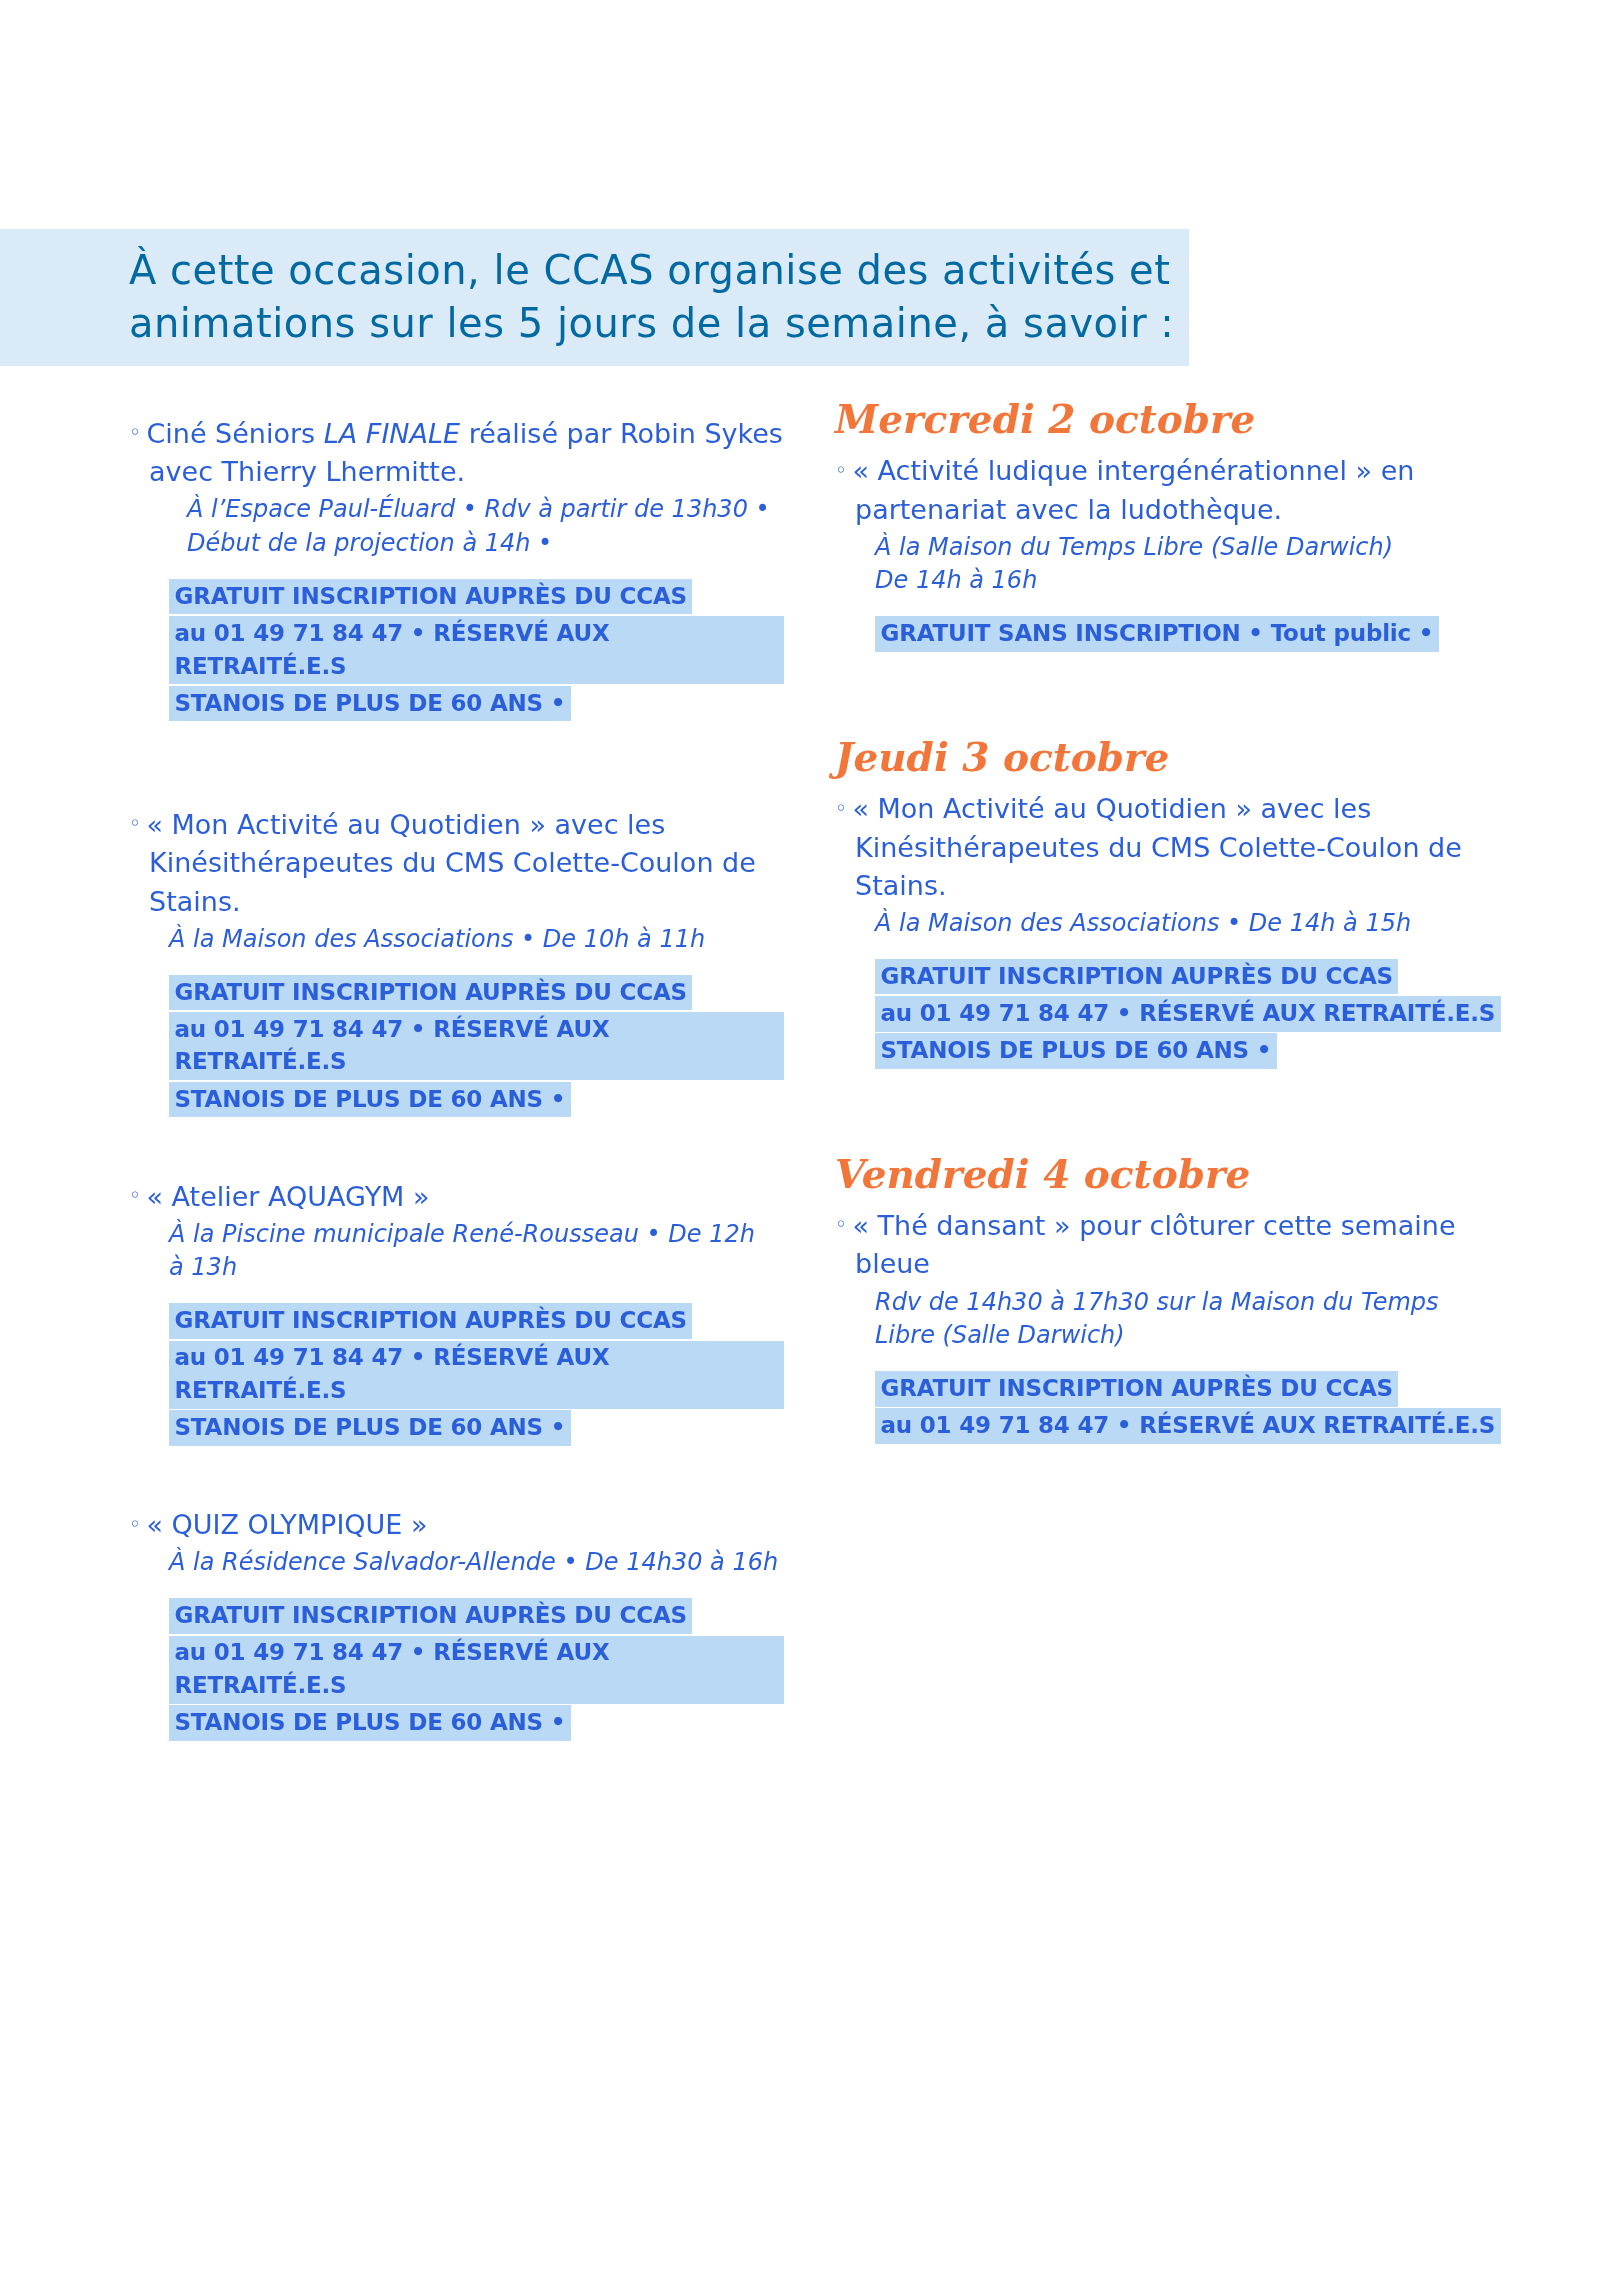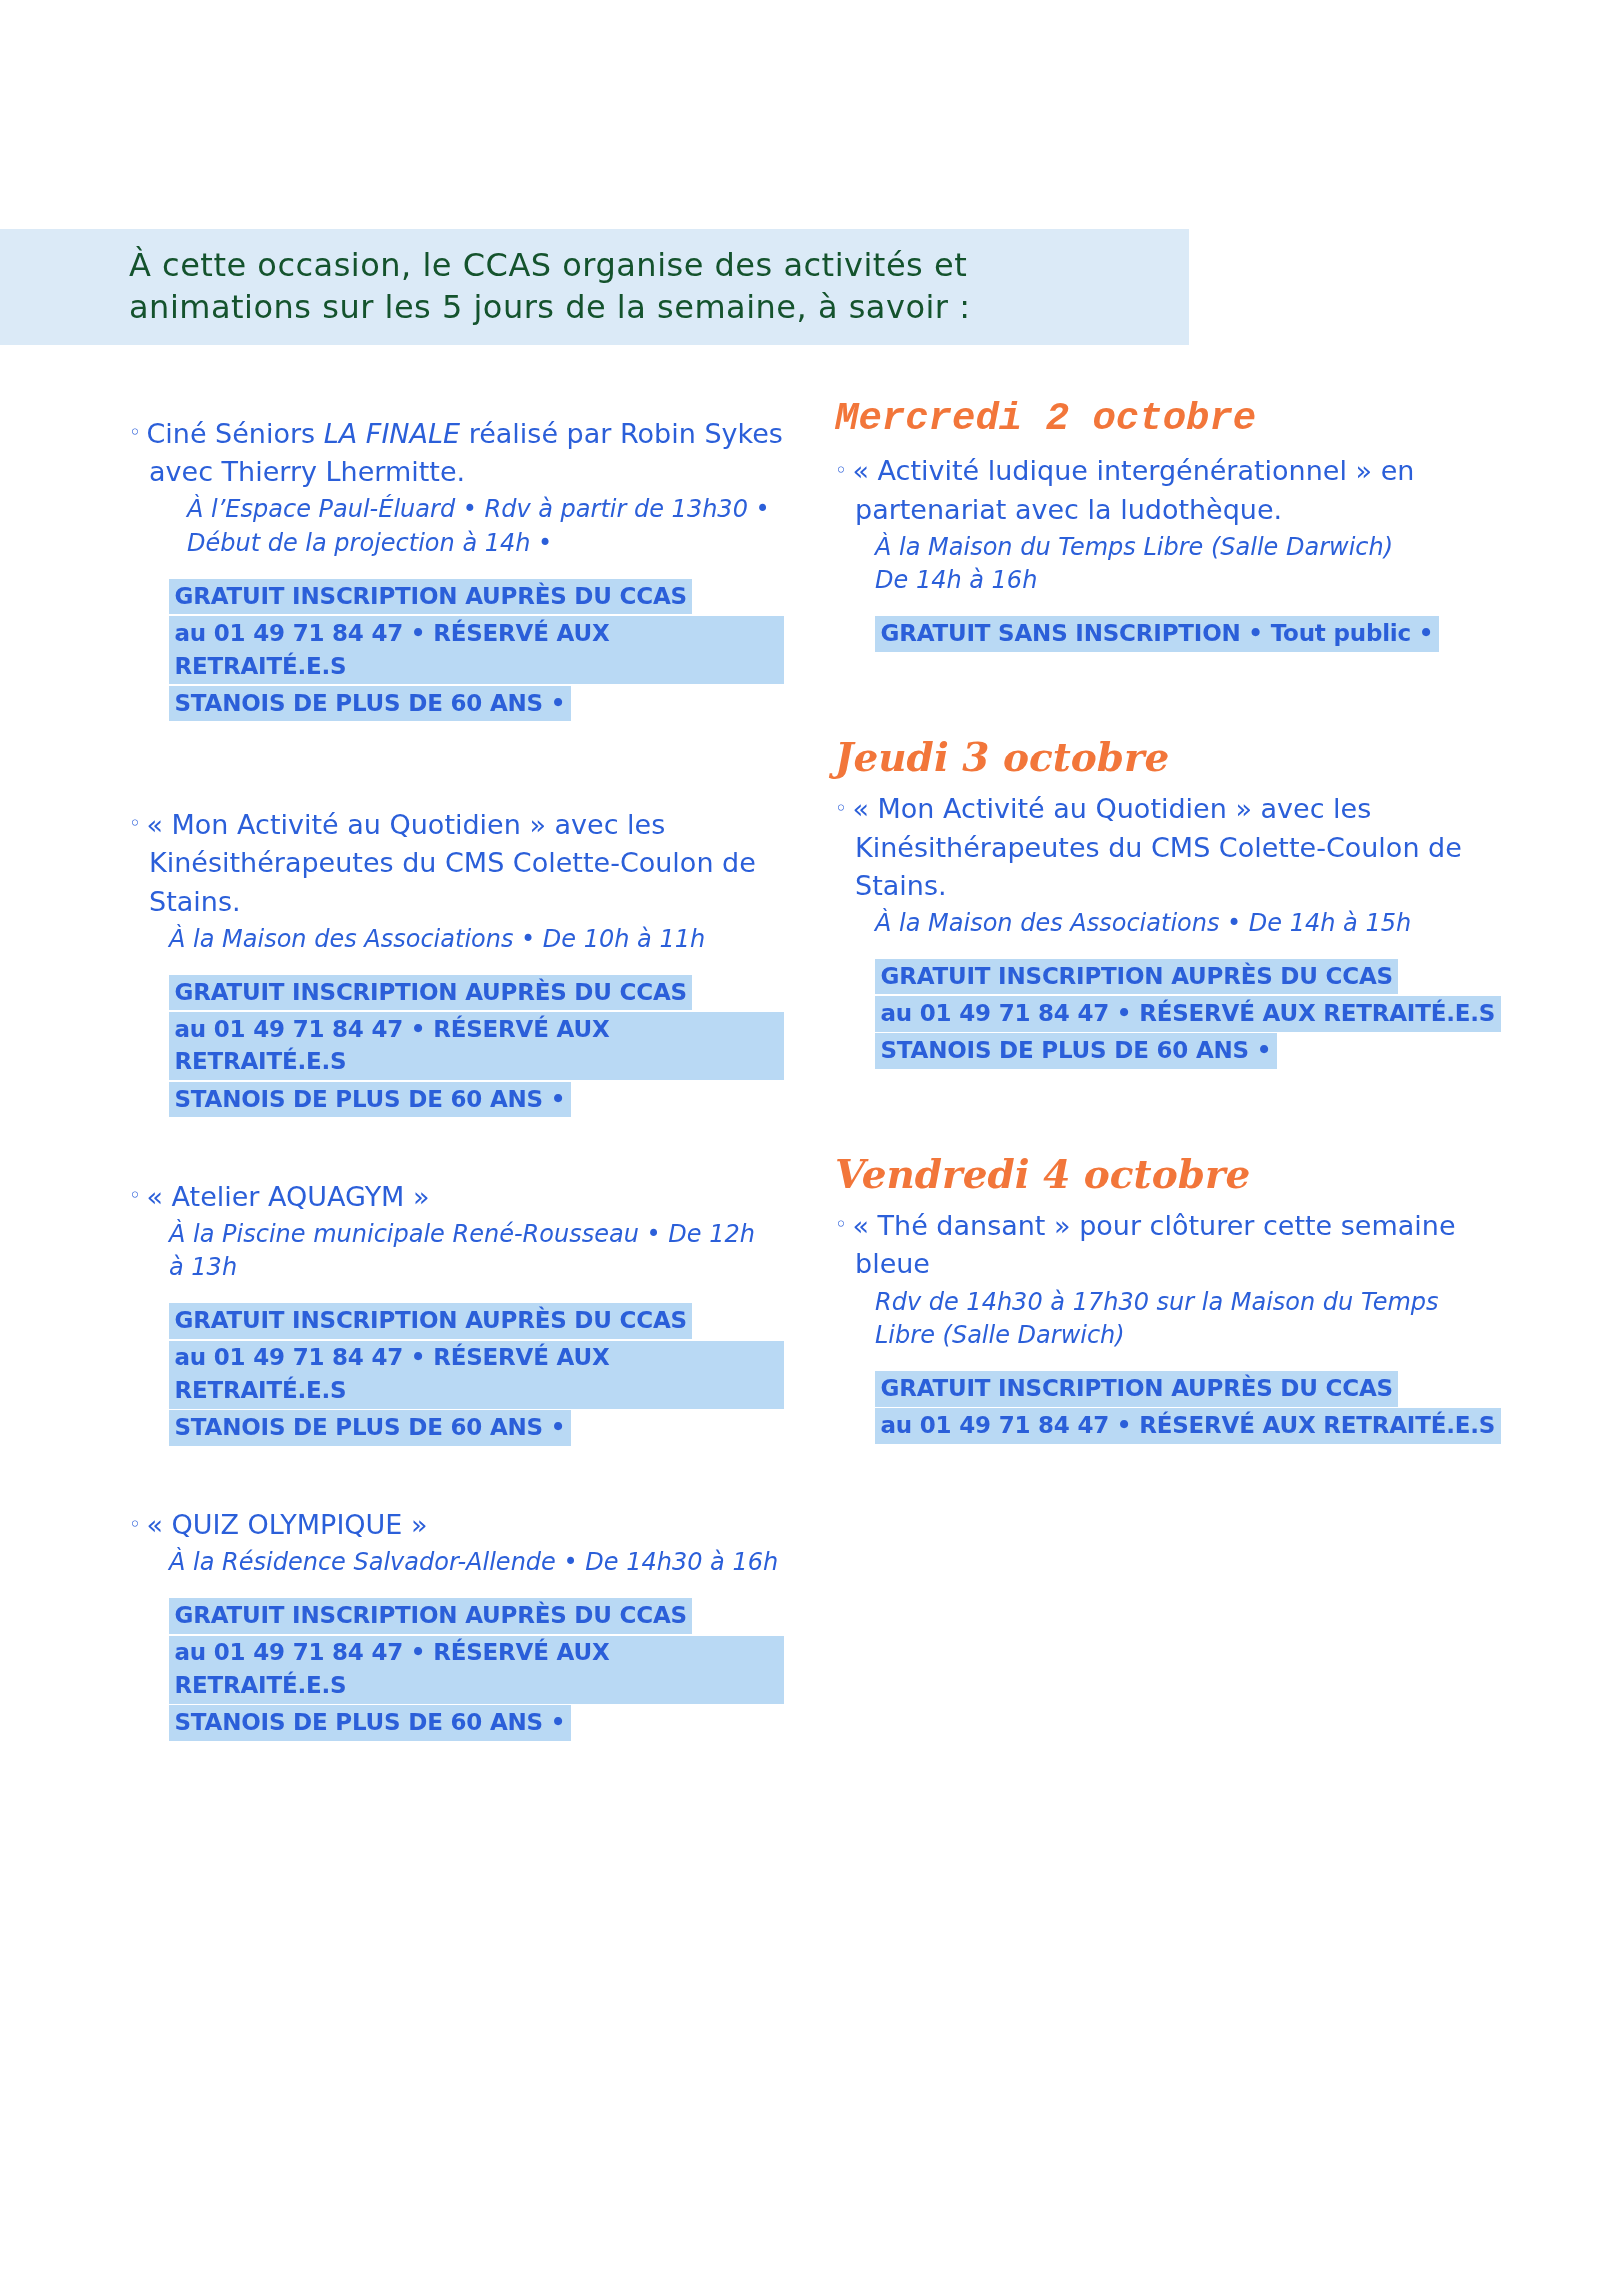--- a/index.html
+++ b/index.html
@@ -21,24 +21,24 @@
     position: absolute;
     left: 0;
     top: 229px;
     width: 1189px;
     background: #dbeaf7;
     padding: 14.8px 0 16.6px 129px;
     box-sizing: border-box;
   }
   .intro-text {
     font-family: "DejaVu Sans", sans-serif;
-    font-size: 32px;
+    font-size: 40px;
     line-height: 1.32;
     letter-spacing: 0.5px;
-    color: #14532d;
+    color: #0369a1;
     white-space: pre-line;
     font-weight: 400;
   }
 
   
   .columns {
     position: absolute;
     top: 415px;
     left: 0;
     width: 1619px;
@@ -170,21 +170,21 @@
         <div class="tag-line">GRATUIT INSCRIPTION AUPRÈS DU CCAS</div>
         <div class="tag-line">au 01 49 71 84 47 • RÉSERVÉ AUX RETRAITÉ.E.S</div>
         <div class="tag-line">STANOIS DE PLUS DE 60 ANS •</div>
       </div>
     </div>
 
   </div>
 
   <div class="col col-right">
 
-    <h2 class="day-title" style="margin-top:-16.6px;font-family:Liberation Mono, monospace;">Mercredi 2 octobre</h2>
+    <h2 class="day-title" style="margin-top:-16.6px;">Mercredi 2 octobre</h2>
     <div class="event">
       <p class="event-main"><span class="bullet">◦</span><span>« Activité ludique intergénérationnel » en partenariat avec la ludothèque.</span></p>
       <p class="event-place" style="white-space: pre-line;">À la Maison du Temps Libre (Salle Darwich)
 De 14h à 16h</p>
       <div class="tag-block">
         <div class="tag-line">GRATUIT SANS INSCRIPTION • Tout public •</div>
       </div>
     </div>
 
     <div class="gap-lg"></div>

